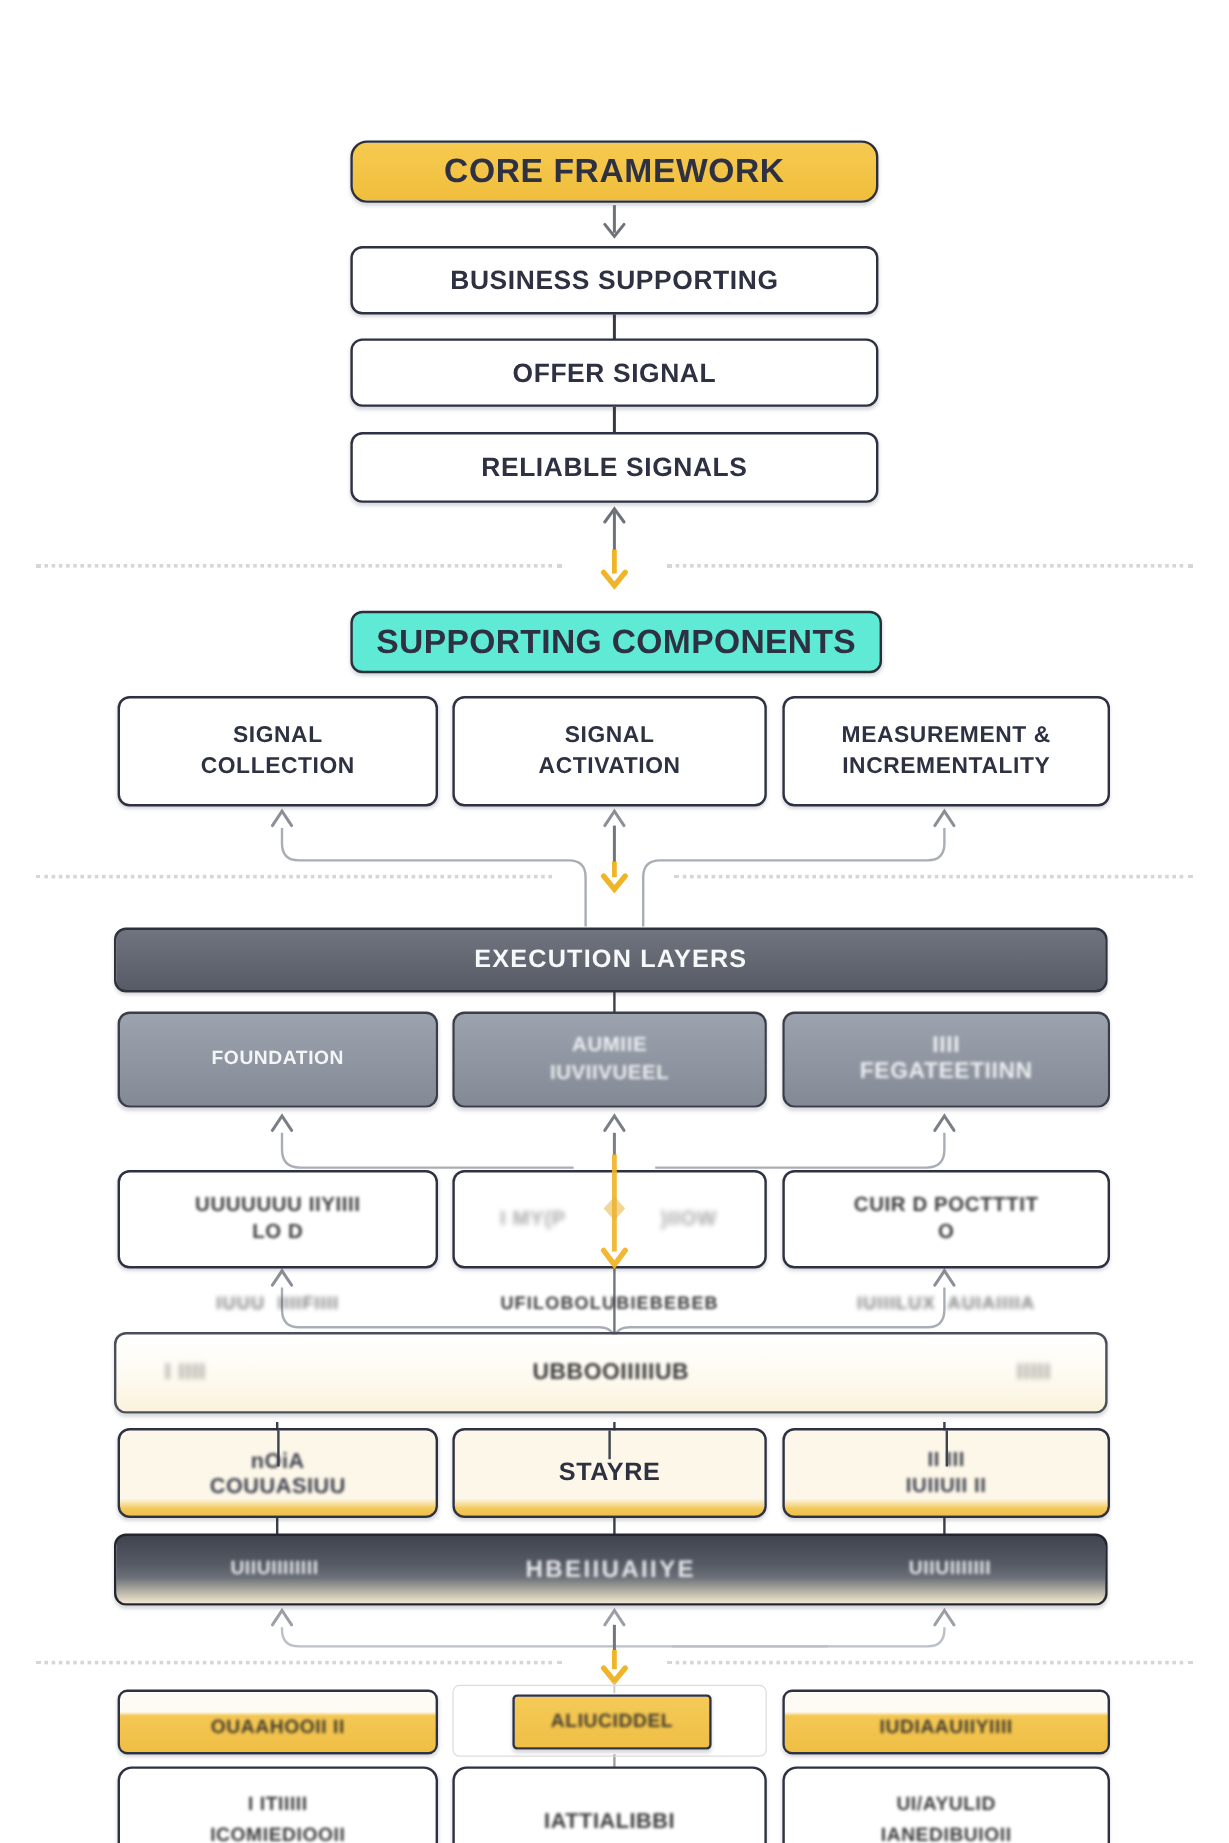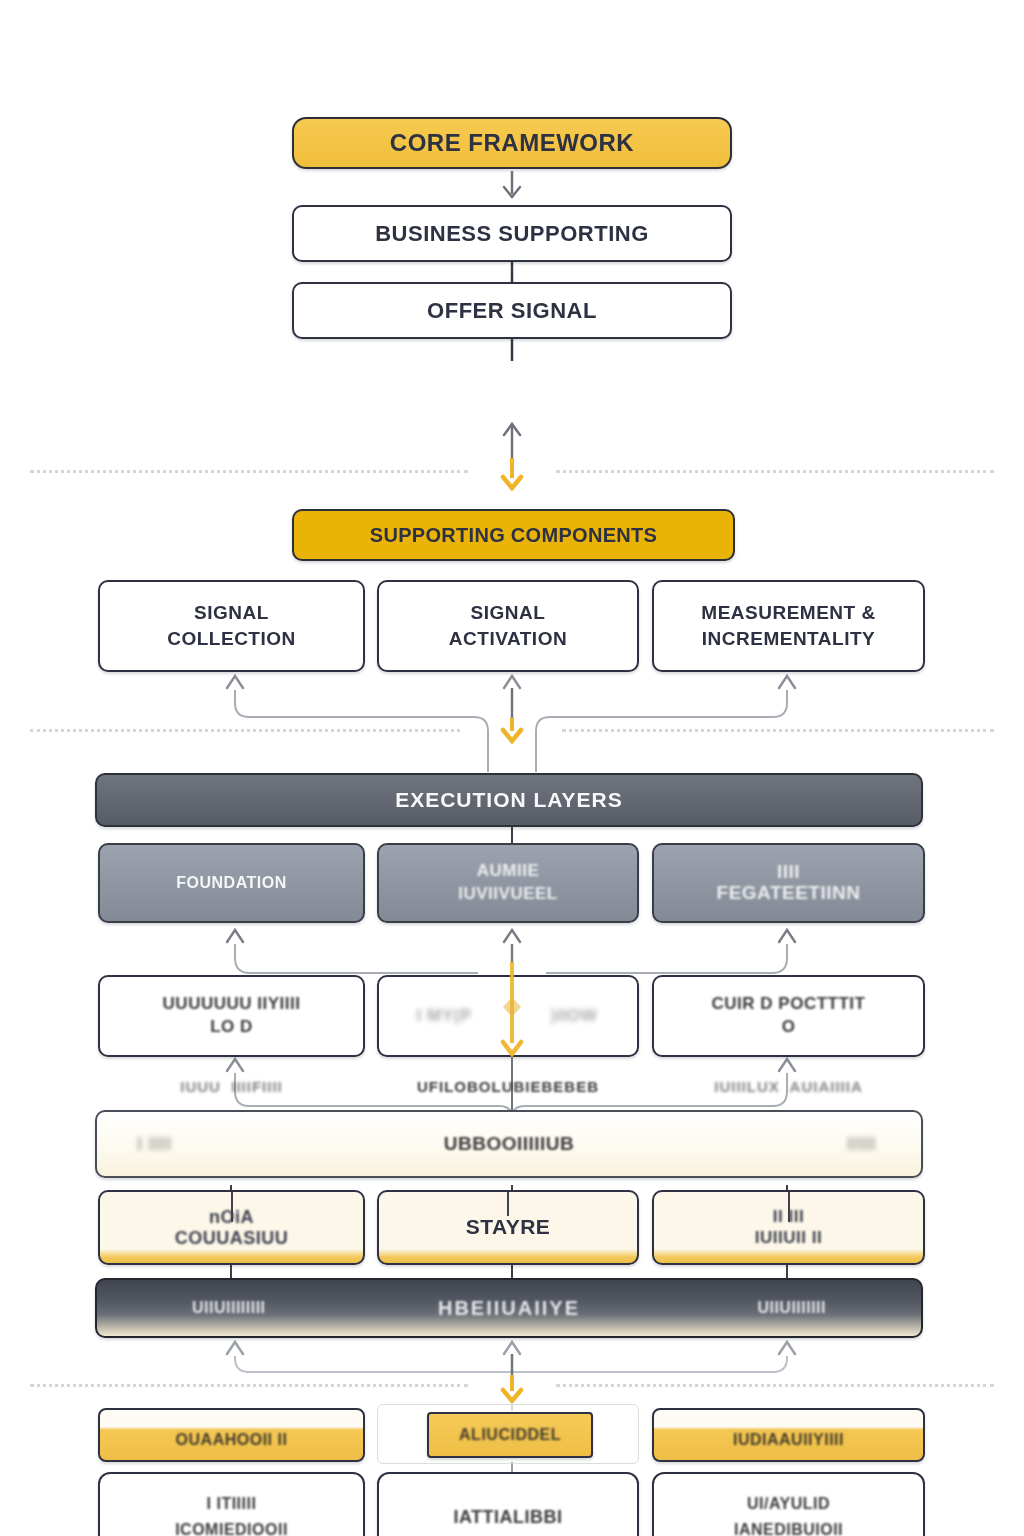--- a/index.html
+++ b/index.html
@@ -13,24 +13,24 @@
   .box {
     position:absolute; box-sizing:border-box;
     display:flex; align-items:center; justify-content:center;
     text-align:center; font-weight:bold; white-space:pre-line;
     border-radius:10px; z-index:2; line-height:1.35;
     letter-spacing:.5px; color:#2D3142;
   }
   .shadow { box-shadow:0 2px 3px rgba(40,44,60,.18); }
   .yellowhdr {
     background:linear-gradient(180deg,#F6CA50,#F0BE3C);
-    border:2.5px solid #2B2F3A; border-radius:14px; font-size:24px;
+    border:2.5px solid #2B2F3A; border-radius:14px; font-size:28px;
   }
   .outline { background:#ffffff; border:2px solid #2D3142; font-size:22px; }
-  .creamhdr { background:#eab308; border:2px solid #2B2F3A; font-size:20px; letter-spacing:.3px; }
+  .creamhdr { background:#5eead4; border:2px solid #2B2F3A; font-size:28px; letter-spacing:.3px; }
   .supbox { background:#ffffff; border:2px solid #2D3142; font-size:19px; }
   .darkbar {
     background:linear-gradient(180deg,#6F747E,#565B66);
     border:2px solid #2E323B; color:#F7F8FA; font-size:21px; letter-spacing:1px;
   }
   .graybox {
     background:linear-gradient(180deg,#9DA3AE,#848A95);
     border:2px solid #3A3E48; color:#F4F5F7; font-size:16px;
   }
   .detailbox { background:#ffffff; border:2px solid #2D3142; font-size:17px; color:#2a2a2a; }
@@ -149,20 +149,21 @@
     </g>
 
     <line x1="512" y1="1402" x2="512" y2="1411" stroke="#C9C9C9" stroke-width="1.5"></line>
     <line x1="512" y1="1462" x2="512" y2="1473" stroke="#9AA0A8" stroke-width="2"></line>
   </svg>
 
   <div class="box yellowhdr shadow" style="left:292px; top:117px; width:440px; height:52px;">CORE FRAMEWORK</div>
 
   <div class="box outline shadow" style="left:292px; top:205px; width:440px; height:57px;">BUSINESS SUPPORTING</div>
   <div class="box outline shadow" style="left:292px; top:282px; width:440px; height:57px;">OFFER SIGNAL</div>
+  <div class="box outline shadow" style="left:292px; top:360px; width:440px; height:59px;">RELIABLE SIGNALS</div>
 
   <div class="box creamhdr shadow" style="left:292px; top:509px; width:443px; height:52px;">SUPPORTING COMPONENTS</div>
 
   <div class="box supbox shadow" style="left:98px; top:580px; width:267px; height:92px;">SIGNAL
 COLLECTION</div>
   <div class="box supbox shadow" style="left:377px; top:580px; width:262px; height:92px;">SIGNAL
 ACTIVATION</div>
   <div class="box supbox shadow" style="left:652px; top:580px; width:273px; height:92px;">MEASUREMENT &amp;
 INCREMENTALITY</div>
 

